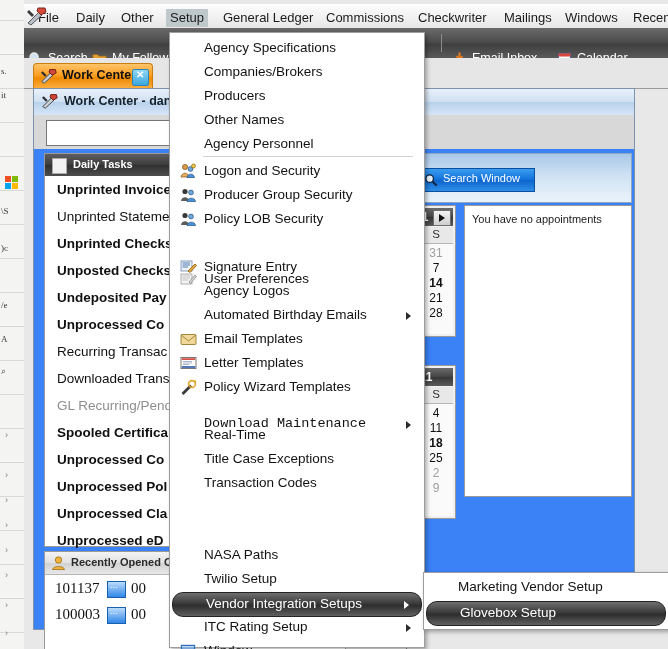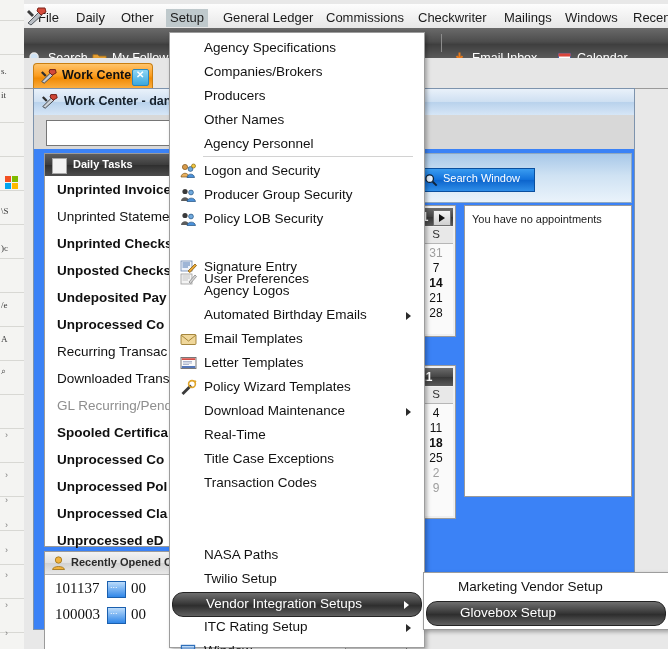--- a/index.html
+++ b/index.html
@@ -470,21 +470,21 @@
     </div>
     <div class="mi" style="top: 319px;">
       <svg class="micon" viewBox="0 0 17 16">
         <rect x="1" y="2.5" width="15" height="11" fill="#fbfbfb" stroke="#6b6b6b" stroke-width=".9"></rect>
         <rect x="1.8" y="3.3" width="13.4" height="1.6" fill="#d23b32"></rect>
         <rect x="1.8" y="11.2" width="13.4" height="1.6" fill="#2b56a8"></rect>
         <path d="M3 6.5 H12 M3 8 H12 M3 9.5 H9" stroke="#9aa7c4" stroke-width=".8"></path>
       </svg>
       <div class="mlabel">Letter Templates</div>
     </div>
-    <div class="mi" style="top: 367px;">
+    <div class="mi" style="top: 380px; font-family: Liberation Mono, monospace;">
       <div class="mlabel">Download Maintenance</div>
       <div class="arrow"></div>
     </div>
     <div class="mi" style="top: 391px;">
       <div class="mlabel">Real-Time</div>
     </div>
     <div class="mi" style="top: 415px;">
       <div class="mlabel">Title Case Exceptions</div>
     </div>
     <div class="mi" style="top: 439px;">

